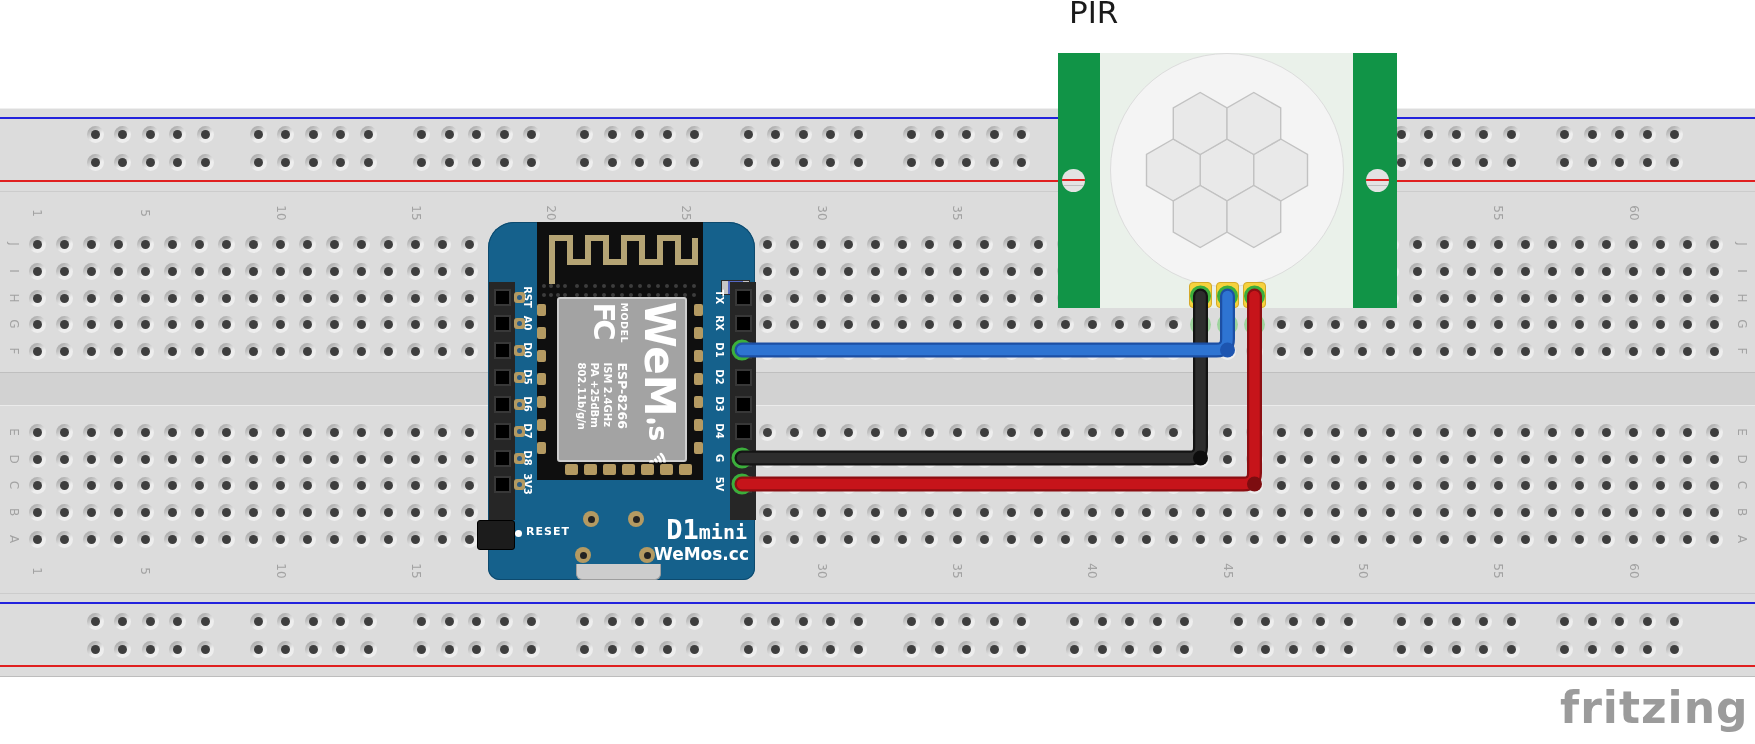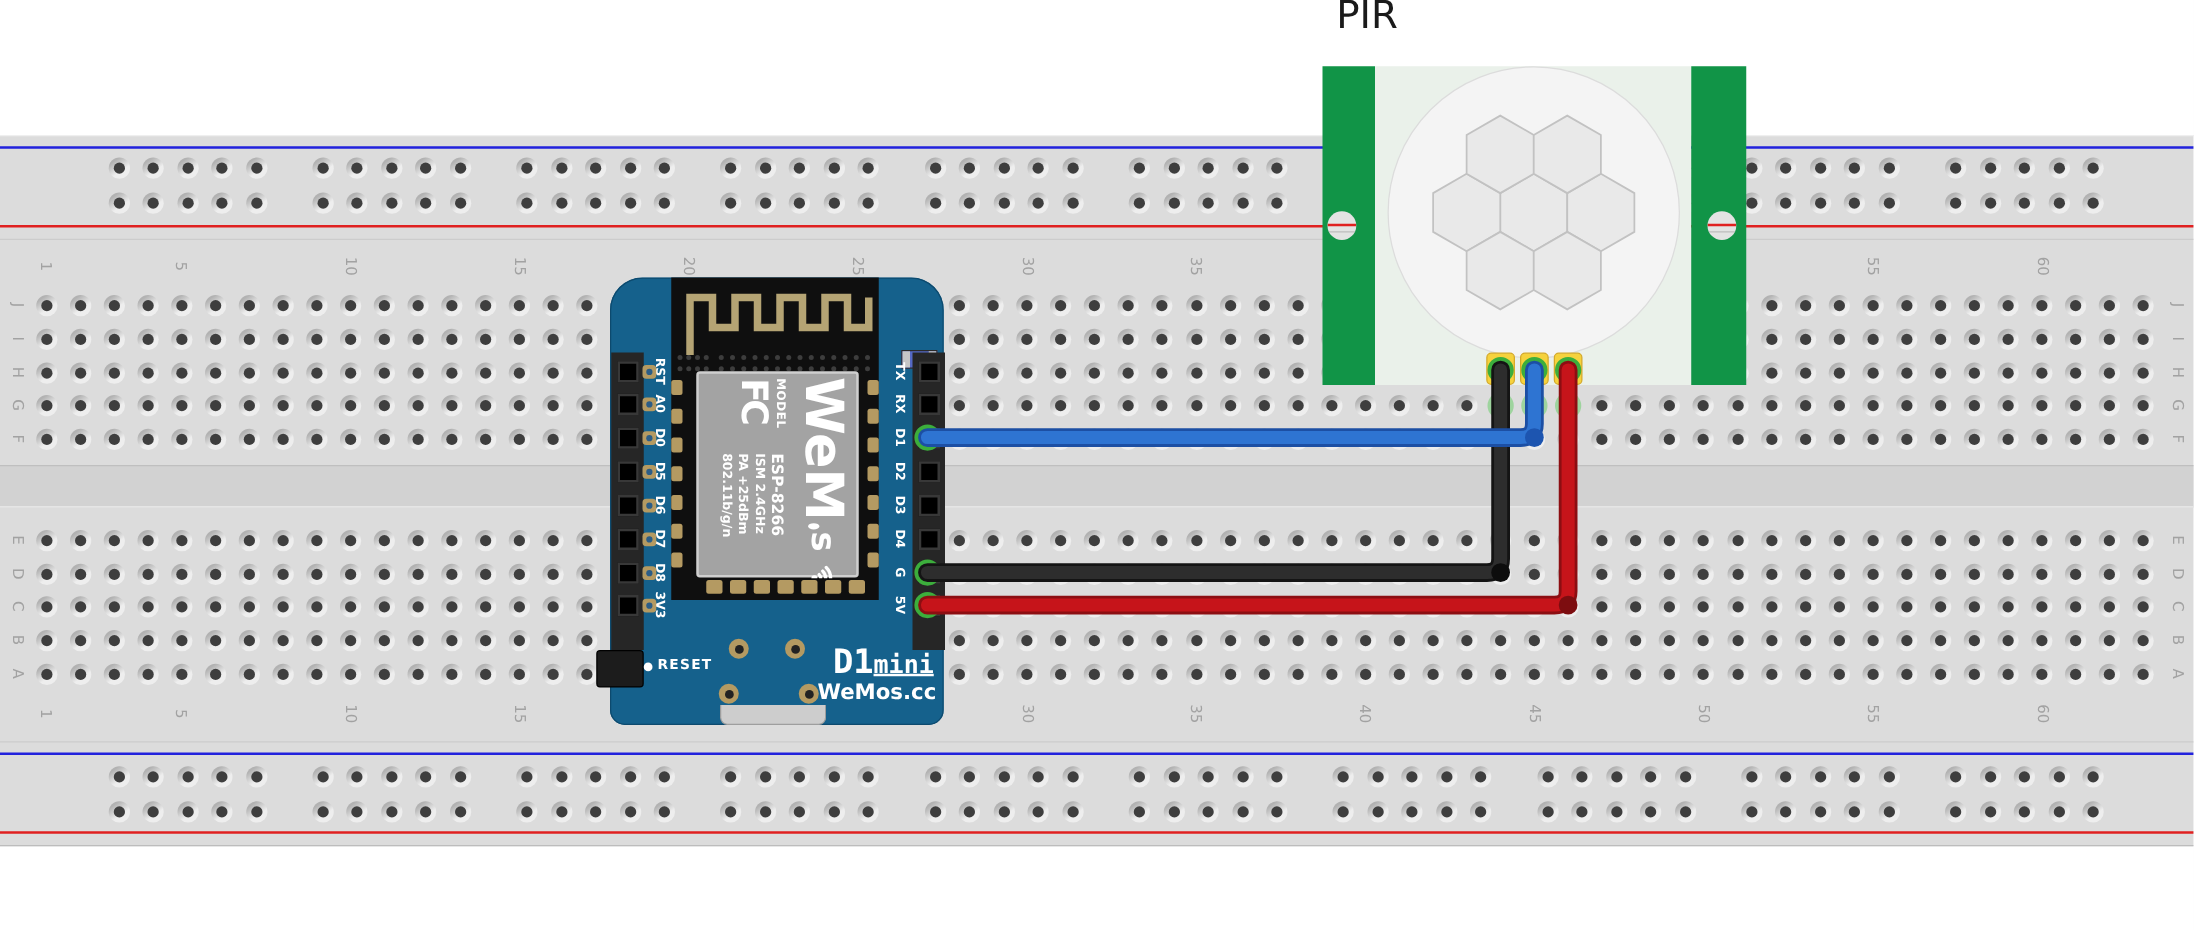--- a/index.html
+++ b/index.html
@@ -51,21 +51,21 @@
   .smd:before,.smd:after{content:"";position:absolute;top:0;width:6px;height:13px;background:#c6c6c6;}
   .smd:before{left:0;} .smd:after{right:0;}
   .mount{position:absolute;width:16px;height:16px;border-radius:50%;background:#b49a62;}
   .mount i{position:absolute;left:4.5px;top:4.5px;width:7px;height:7px;border-radius:50%;background:#222;}
   .reset-btn{position:absolute;left:-11px;top:298px;width:36px;height:28px;background:#1c1c1c;
              border:1px solid #000;border-radius:3px;}
   .reset-dot{position:absolute;left:27px;top:308px;width:7px;height:7px;border-radius:50%;background:#fff;}
   .reset-lbl{position:absolute;left:38px;top:303px;color:#fff;font-size:11px;font-weight:bold;letter-spacing:1px;}
   .d1mini{position:absolute;right:8px;top:292px;color:#fff;font-weight:bold;
           font-family:"DejaVu Sans Mono","Liberation Mono",monospace;white-space:nowrap;}
-  .d1mini .big{font-size:27px;} .d1mini .small{font-size:20px;text-decoration:underline;}
+  .d1mini .big{font-size:27px;} .d1mini .small{font-size:20px;}
   .wemoscc{position:absolute;right:6px;top:322px;color:#fff;font-size:17px;font-weight:bold;white-space:nowrap;}
   .usb{position:absolute;left:88px;top:342px;width:85px;height:16px;background:#cdcdcd;
        border:1px solid #9e9e9e;border-top:none;border-radius:0 0 6px 6px;box-sizing:border-box;}
   
   .pir{position:absolute;left:1058px;top:53px;width:339px;height:255px;}
   .pir-face{position:absolute;left:42px;top:0;width:253px;height:255px;background:#eaf1ea;}
   .pir-strip{position:absolute;top:0;height:255px;background:#119447;}
   .pir-dome{position:absolute;left:52px;top:0;width:234px;height:234px;border-radius:50%;
             background:#f4f4f4;border:1px solid #dcdcdc;box-sizing:border-box;}
   .pir-hole{position:absolute;width:23px;height:23px;border-radius:50%;background:#e3e3e3;overflow:hidden;}
@@ -2861,13 +2861,14 @@
       <circle cx="1200.5" cy="458" r="7.5" fill="#0d0d0d"></circle>
       <path d="M742,484 H1243.5 Q1254.5,484 1254.5,473 V296" fill="none" stroke="#8c0e12" stroke-width="15" stroke-linecap="round"></path>
       <path d="M742,484 H1243.5 Q1254.5,484 1254.5,473 V296" fill="none" stroke="#c6141a" stroke-width="10.5" stroke-linecap="round"></path>
       <circle cx="1254.5" cy="484" r="7.5" fill="#7d0d10"></circle>
       <path d="M742,350 H1216.5 Q1227.5,350 1227.5,339 V296" fill="none" stroke="#1c4fa4" stroke-width="15" stroke-linecap="round"></path>
       <path d="M742,350 H1216.5 Q1227.5,350 1227.5,339 V296" fill="none" stroke="#2e74d2" stroke-width="10.5" stroke-linecap="round"></path>
       <circle cx="1227.5" cy="350" r="7.5" fill="#1d55b0"></circle>
     </svg>
 
   <div class="pir-label">PIR</div>
+  <div class="watermark">fritzing</div>
 </div>
 
 </body></html>

